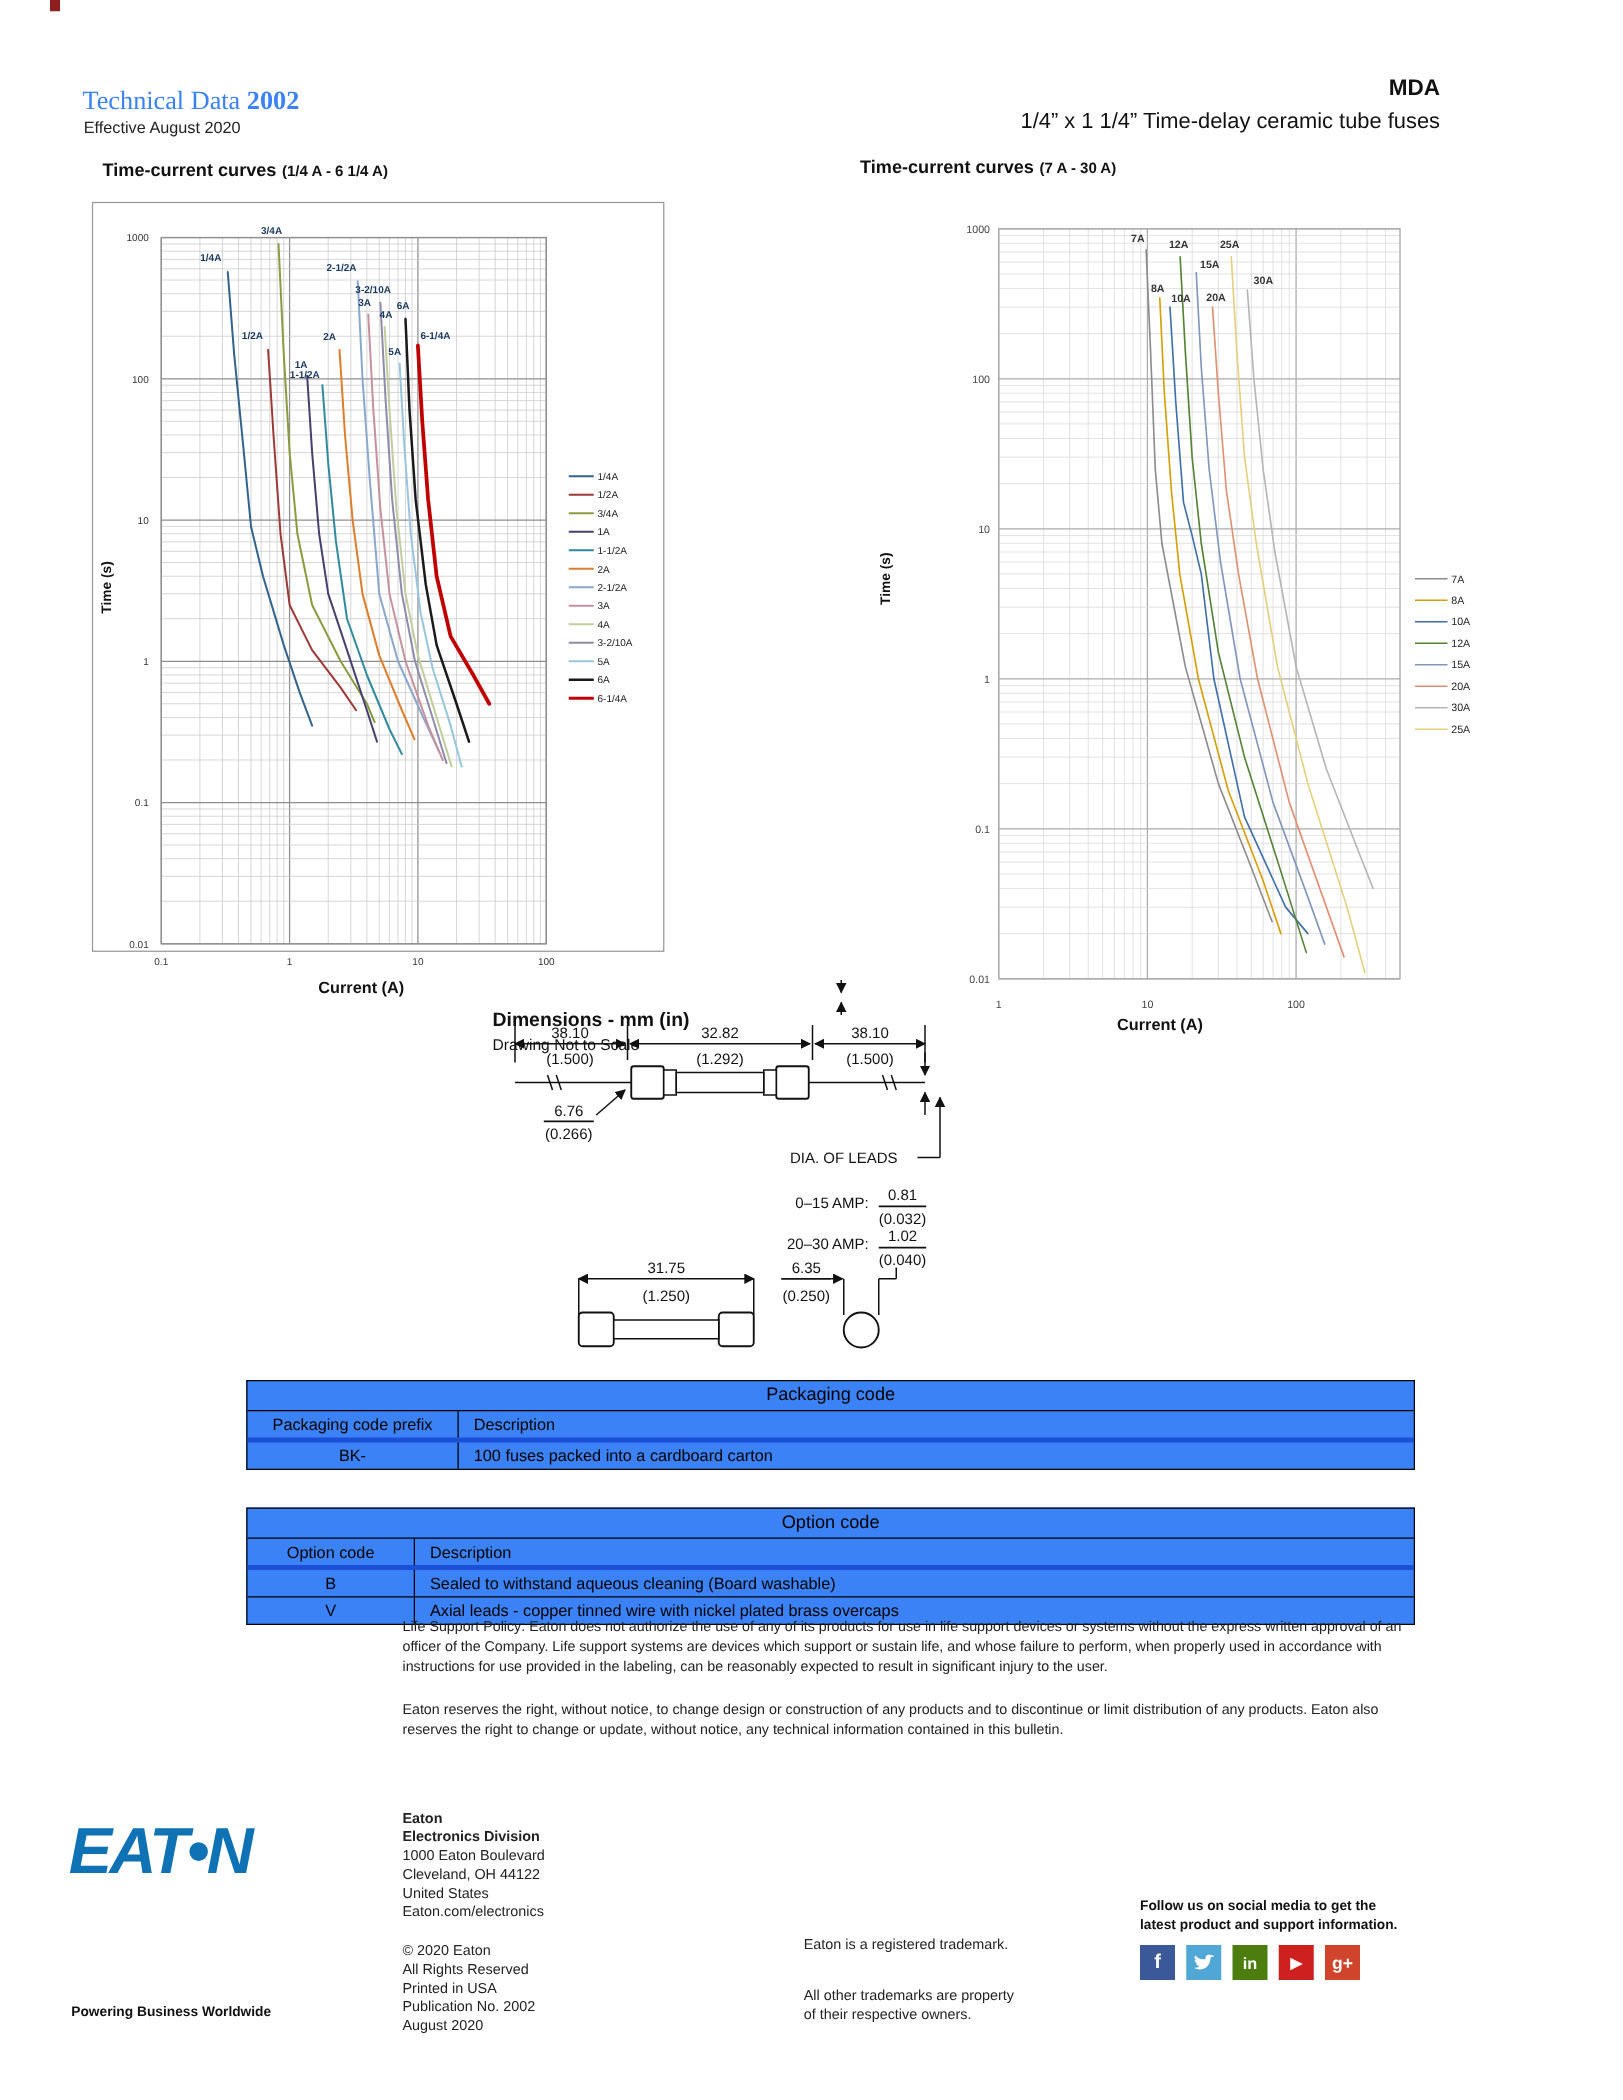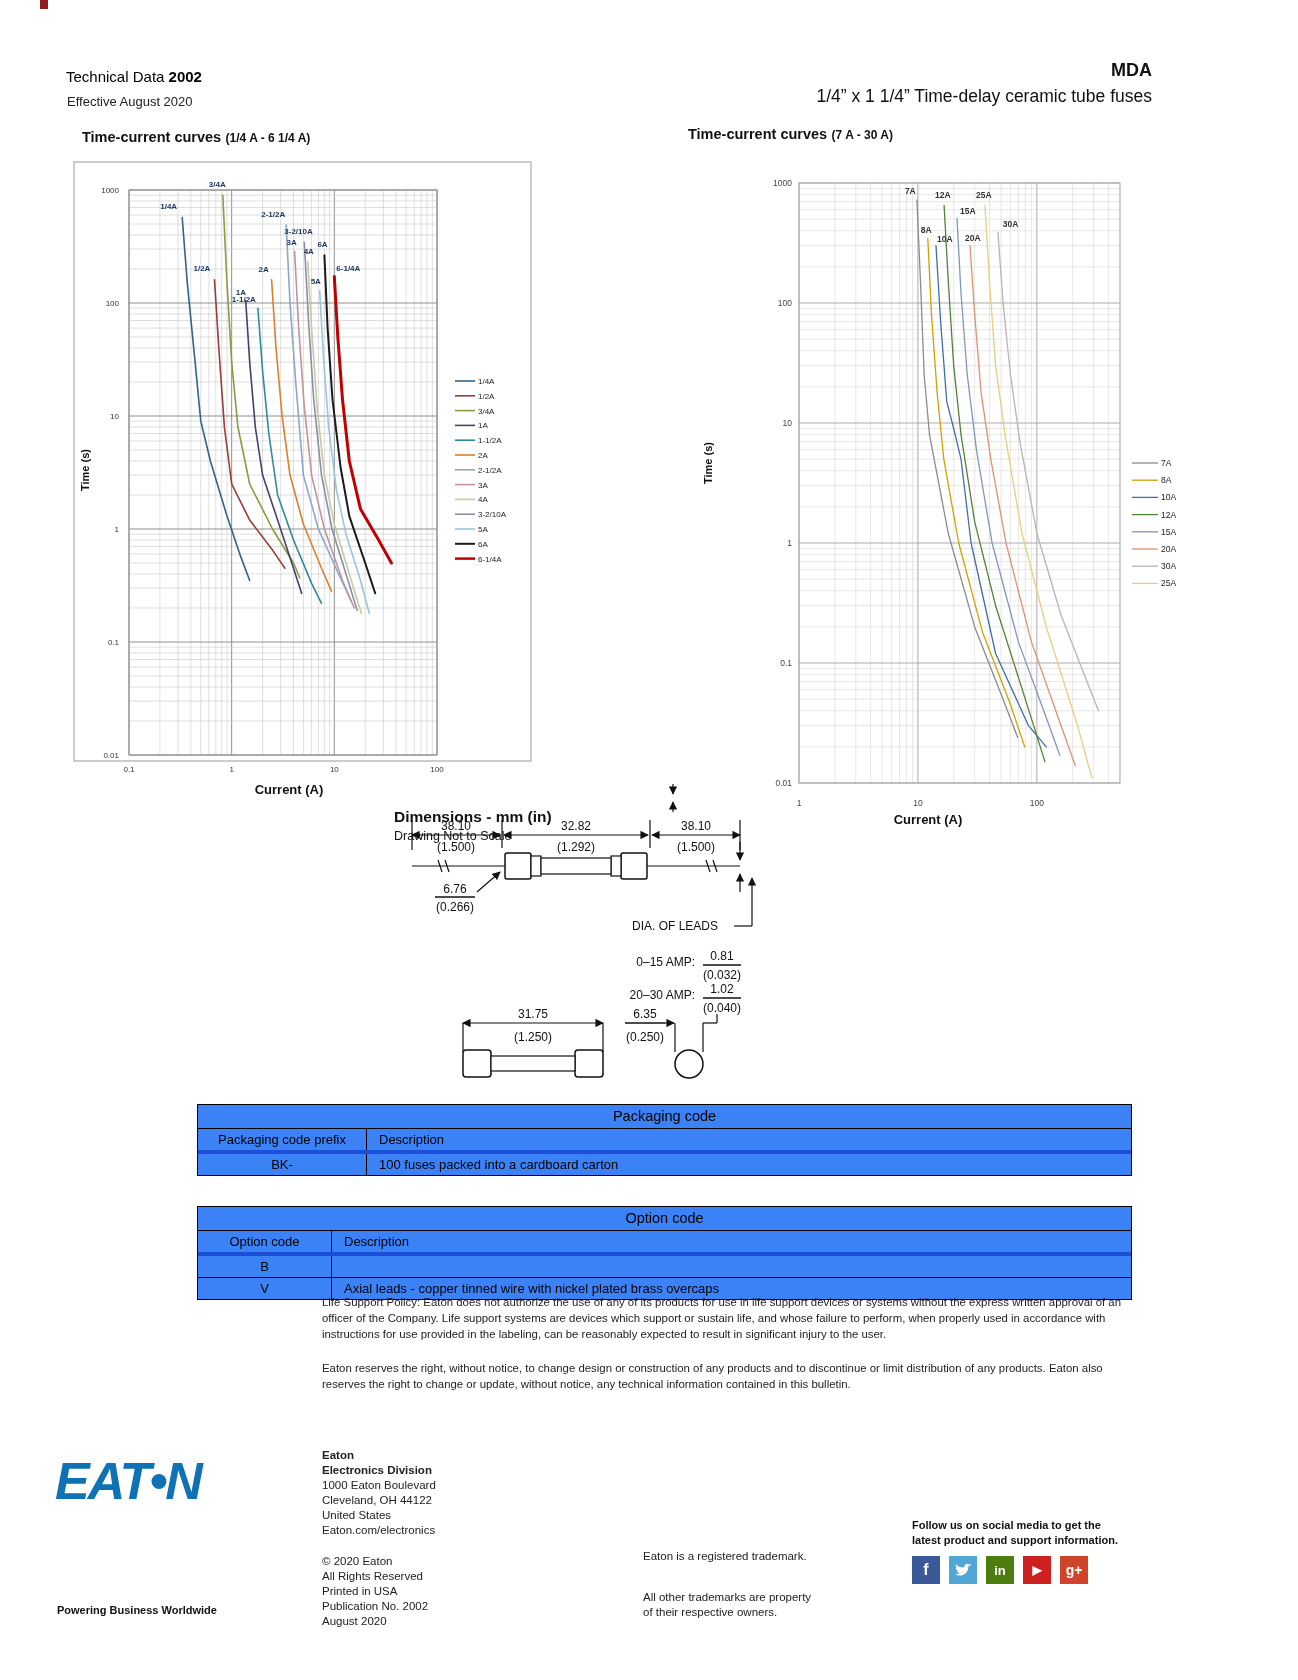--- a/index.html
+++ b/index.html
@@ -1,19 +1,19 @@
 <!DOCTYPE html>
 <html><head>
 <meta charset="utf-8">
 <style>
   html,body{margin:0;padding:0;background:#fff;}
   body{width:1298px;height:1680px;position:relative;font-family:"Liberation Sans",sans-serif;color:#111;overflow:hidden;}
   .abs{position:absolute;}
   
-  .doc-title{left:66px;top:68px;font-size:15px;color:#000000;}
+  .doc-title{left:66px;top:68px;font-size:21px;color:#3b82f6;font-family:Liberation Serif, serif;}
   .doc-title b{font-weight:bold;}
   .doc-effective{left:67px;top:94px;font-size:13px;color:#222;}
   .prod-code{right:146px;top:60px;font-size:18px;font-weight:bold;text-align:right;}
   .prod-title{right:146px;top:86px;font-size:17.5px;text-align:right;}
   .corner-mark{left:40px;top:0;width:8px;height:9px;background:#8f1f1f;}
   
   .chart-h{font-weight:bold;color:#111;}
   .chart-h .rng{font-size:12px;}
   .chart-h .main{font-size:14.5px;}
   .ch1{left:82px;top:128px;}
@@ -419,20 +419,21 @@
 </div>
 
 <div class="tbl op" style="left:197px;top:1206px;width:933px;">
   <div class="ttl">Option code</div>
   <div class="row head">
     <div class="c1">Option code</div>
     <div class="c2">Description</div>
   </div>
   <div class="row">
     <div class="c1">B</div>
+    <div class="c2">Sealed to withstand aqueous cleaning (Board washable)</div>
   </div>
   <div class="row data2">
     <div class="c1">V</div>
     <div class="c2">Axial leads - copper tinned wire with nickel plated brass overcaps</div>
   </div>
 </div>
 
 <div class="abs legal">Life Support Policy: Eaton does not authorize the use of any of its products for use in life support devices or systems without the express written approval of an officer of the Company. Life support systems are devices which support or sustain life, and whose failure to perform, when properly used in accordance with instructions for use provided in the labeling, can be reasonably expected to result in significant injury to the user.</div>
 <div class="abs legal legal2">Eaton reserves the right, without notice, to change design or construction of any products and to discontinue or limit distribution of any products. Eaton also reserves the right to change or update, without notice, any technical information contained in this bulletin.</div>
 

